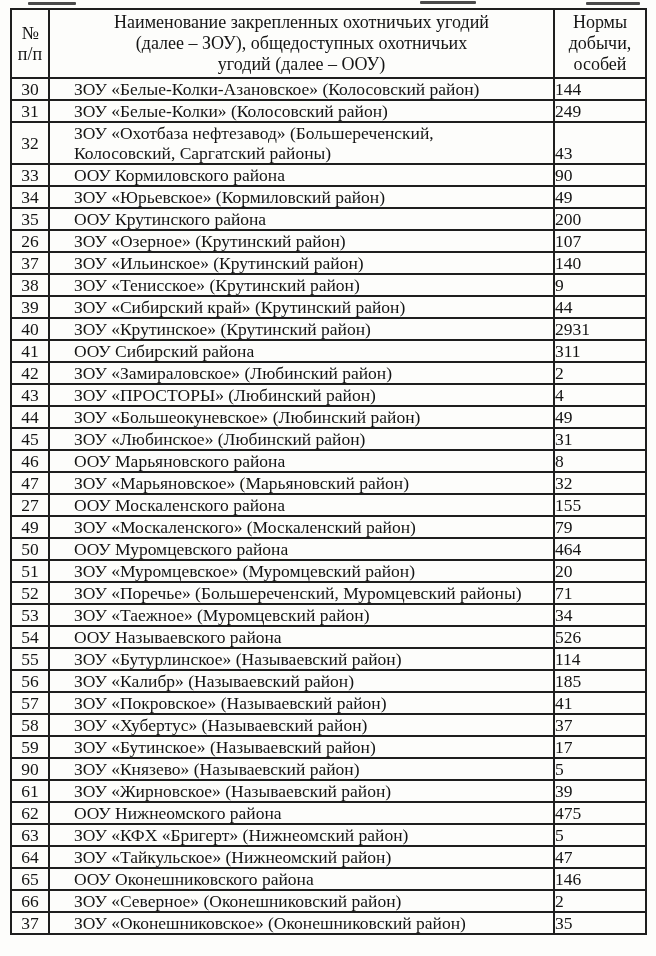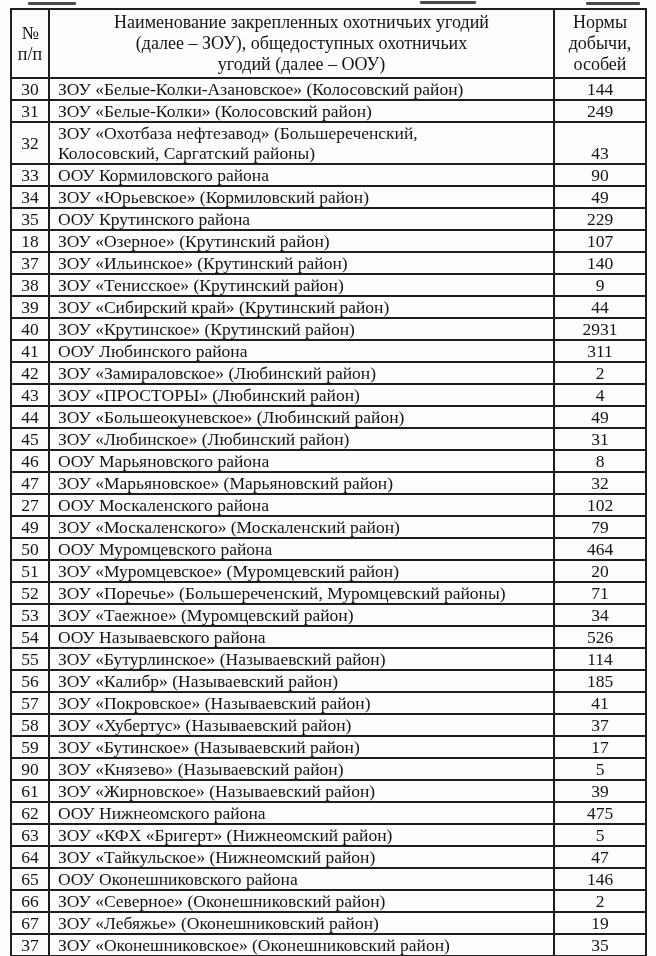--- a/index.html
+++ b/index.html
@@ -51,26 +51,25 @@
     line-height: 20px;
     height: 20px;
     vertical-align: middle;
   }
   td.num {
     text-align: center;
     margin-left: 15px;
   }
   td.name {
     text-align: left;
-    padding-left: 8px;
+    padding-left: 24px;
     padding-right: 4px;
     white-space: pre-line;
   }
   td.val {
-    text-align: center;
   }
   td.val.bottom {
     vertical-align: bottom;
   }
 </style>
 </head>
 <body>
 
 <div class="artifact" style="left:28px;  top:2px; width:48px;"></div>
 <div class="artifact" style="left:420px; top:1px; width:56px;"></div>
@@ -117,24 +116,24 @@
     <td class="val">90</td>
   </tr>
       <tr>
     <td class="num">34</td>
     <td class="name">ЗОУ «Юрьевское» (Кормиловский район)</td>
     <td class="val">49</td>
   </tr>
       <tr>
     <td class="num">35</td>
     <td class="name">ООУ Крутинского района</td>
-    <td class="val">229</td>
-  </tr>
-      <tr>
-    <td class="num">18</td>
+    <td class="val">200</td>
+  </tr>
+      <tr>
+    <td class="num">26</td>
     <td class="name">ЗОУ «Озерное» (Крутинский район)</td>
     <td class="val">107</td>
   </tr>
       <tr>
     <td class="num">37</td>
     <td class="name">ЗОУ «Ильинское» (Крутинский район)</td>
     <td class="val">140</td>
   </tr>
       <tr>
     <td class="num">38</td>
@@ -146,21 +145,21 @@
     <td class="name">ЗОУ «Сибирский край» (Крутинский район)</td>
     <td class="val">44</td>
   </tr>
       <tr>
     <td class="num">40</td>
     <td class="name">ЗОУ «Крутинское» (Крутинский район)</td>
     <td class="val">2931</td>
   </tr>
       <tr>
     <td class="num">41</td>
-    <td class="name">ООУ Любинского района</td>
+    <td class="name">ООУ Сибирский района</td>
     <td class="val">311</td>
   </tr>
       <tr>
     <td class="num">42</td>
     <td class="name">ЗОУ «Замираловское» (Любинский район)</td>
     <td class="val">2</td>
   </tr>
       <tr>
     <td class="num">43</td>
     <td class="name">ЗОУ «ПРОСТОРЫ» (Любинский район)</td>
@@ -182,21 +181,21 @@
     <td class="val">8</td>
   </tr>
       <tr>
     <td class="num">47</td>
     <td class="name">ЗОУ «Марьяновское» (Марьяновский район)</td>
     <td class="val">32</td>
   </tr>
       <tr>
     <td class="num">27</td>
     <td class="name">ООУ Москаленского района</td>
-    <td class="val">102</td>
+    <td class="val">155</td>
   </tr>
       <tr>
     <td class="num">49</td>
     <td class="name">ЗОУ «Москаленского» (Москаленский район)</td>
     <td class="val">79</td>
   </tr>
       <tr>
     <td class="num">50</td>
     <td class="name">ООУ Муромцевского района</td>
     <td class="val">464</td>
@@ -273,25 +272,20 @@
   </tr>
       <tr>
     <td class="num">65</td>
     <td class="name">ООУ Оконешниковского района</td>
     <td class="val">146</td>
   </tr>
       <tr>
     <td class="num">66</td>
     <td class="name">ЗОУ «Северное» (Оконешниковский район)</td>
     <td class="val">2</td>
-  </tr>
-      <tr>
-    <td class="num">67</td>
-    <td class="name">ЗОУ «Лебяжье» (Оконешниковский район)</td>
-    <td class="val">19</td>
   </tr>
       <tr>
     <td class="num">37</td>
     <td class="name">ЗОУ «Оконешниковское» (Оконешниковский район)</td>
     <td class="val">35</td>
   </tr>
     </tbody>
 </table>
 
 </body></html>

